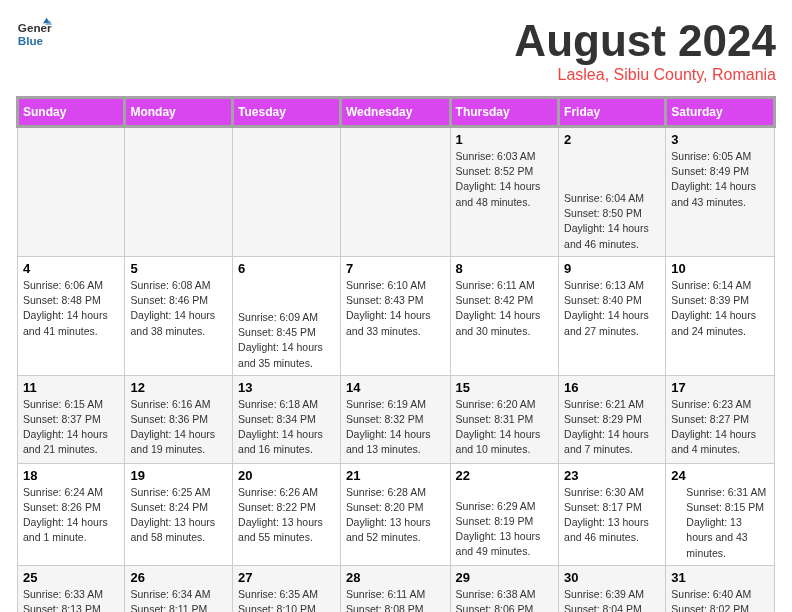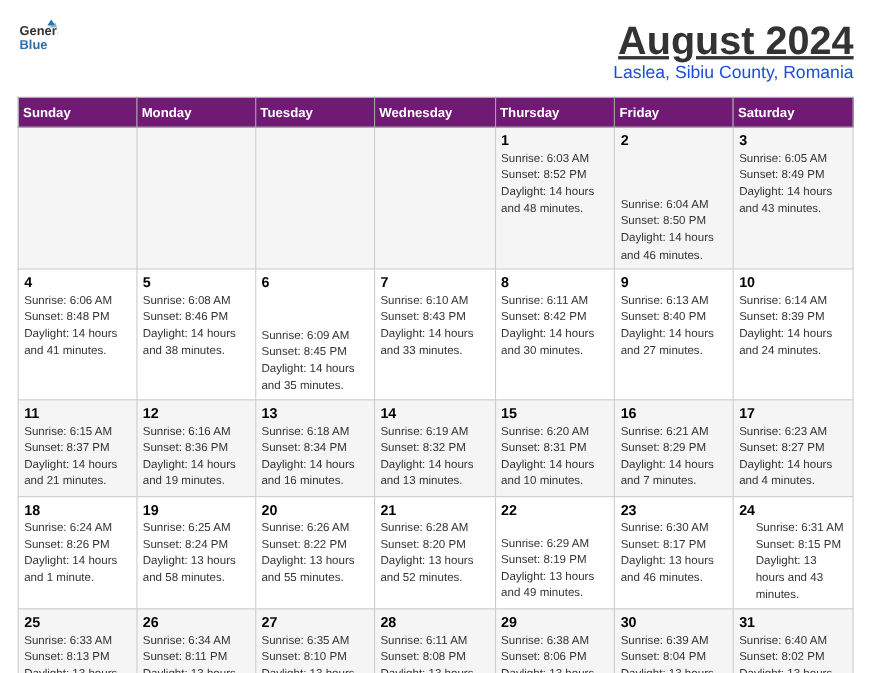--- a/index.html
+++ b/index.html
@@ -22,42 +22,41 @@
       gap: 4px;
     }
     .logo-icon {
       width: 36px;
       height: 36px;
     }
     .title-section {
       text-align: right;
     }
     .month-title {
-      font-size: 36px;
+      font-size: 44px;
       font-weight: bold;
       color: #333;
-      text-decoration: underline;
     }
     .location-title {
       font-size: 16px;
-      color: #1d4ed8;
+      color: #ef4444;
     }
     table {
       width: 100%;
       border-collapse: collapse;
       font-size: 11px;
     }
     thead tr th {
-      background-color: #701a75;
+      background-color: #d946ef;
       color: white;
       padding: 6px 4px;
       text-align: left;
       font-size: 12px;
       font-weight: bold;
-      border: 1px solid #a3a3a3;
+      border: 3px solid #a3a3a3;
     }
     tbody tr td {
       border: 1px solid #ccc;
       vertical-align: top;
       padding: 4px 5px;
       width: 113px;
       min-height: 80px;
       height: 88px;
     }
     tbody tr:nth-child(odd) td {

